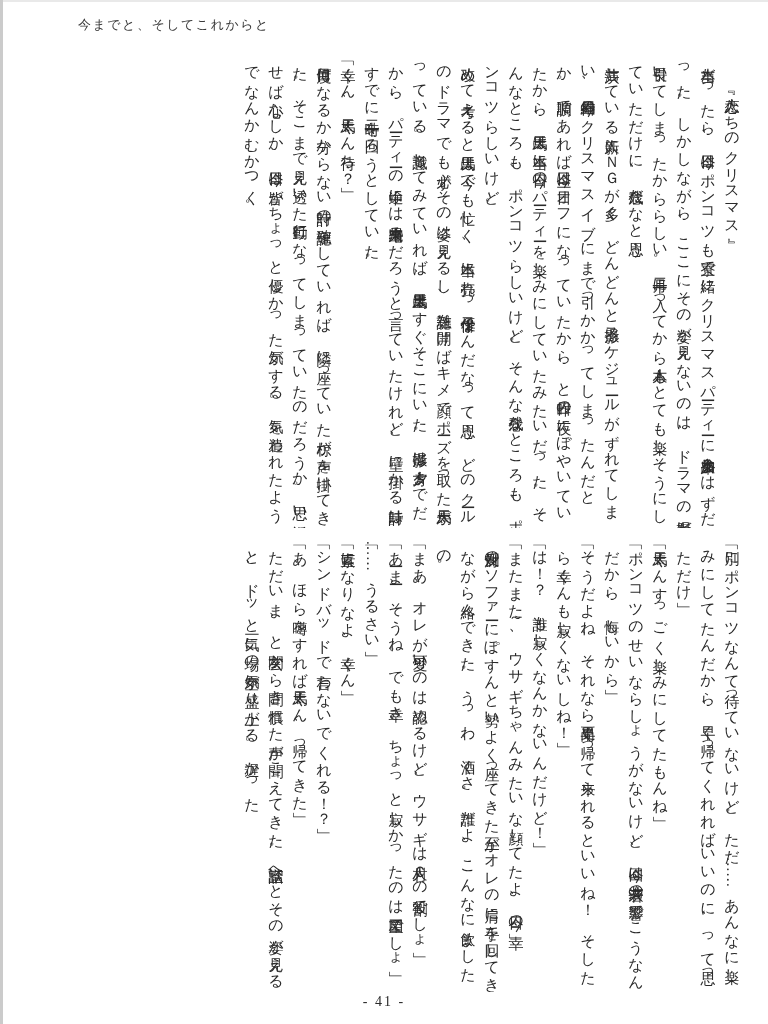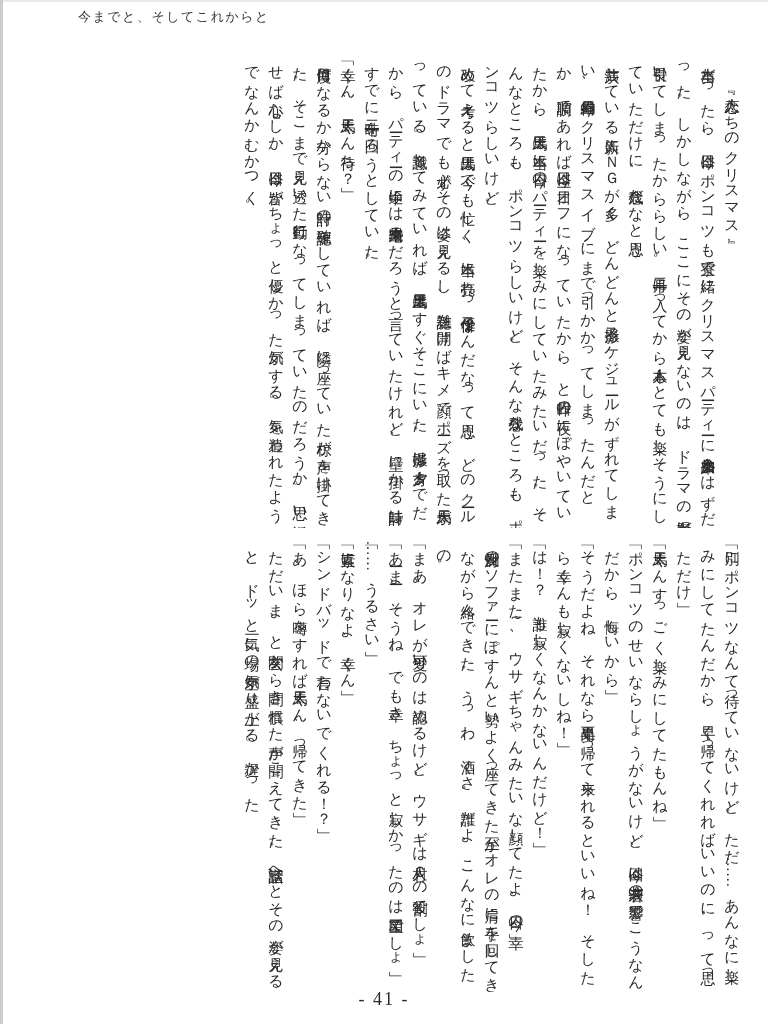--- a/index.html
+++ b/index.html
@@ -14,21 +14,21 @@
     overflow: hidden;
   }
   .page {
     position: absolute;
     inset: 0;
     background: #ffffff;
     box-shadow: inset 3px 0 0 #cbcbcb, inset 0 2px 0 #e9e9e9;
   }
   .running-header {
     position: absolute;
-    top: 8px;
+    top: 16px;
     left: 78px;
     font-size: 13px;
     letter-spacing: 1.5px;
     color: #3a3a3a;
     white-space: nowrap;
   }
   .vblock {
     position: absolute;
     right: 24px;
     width: 672px;
@@ -46,21 +46,21 @@
   .story-title {
     text-indent: 2em;
     margin-left: 10px; 
   }
   .page-number {
     position: absolute;
     bottom: 14px;
     left: 0;
     width: 100%;
     text-align: center;
-    font-size: 18px;
+    font-size: 14px;
     letter-spacing: 2px;
     color: #2a2a2a;
   }
 </style>
 </head>
 <body>
 
 <div class="page">
 
   <div class="running-header">今までと、そしてこれからと</div>

